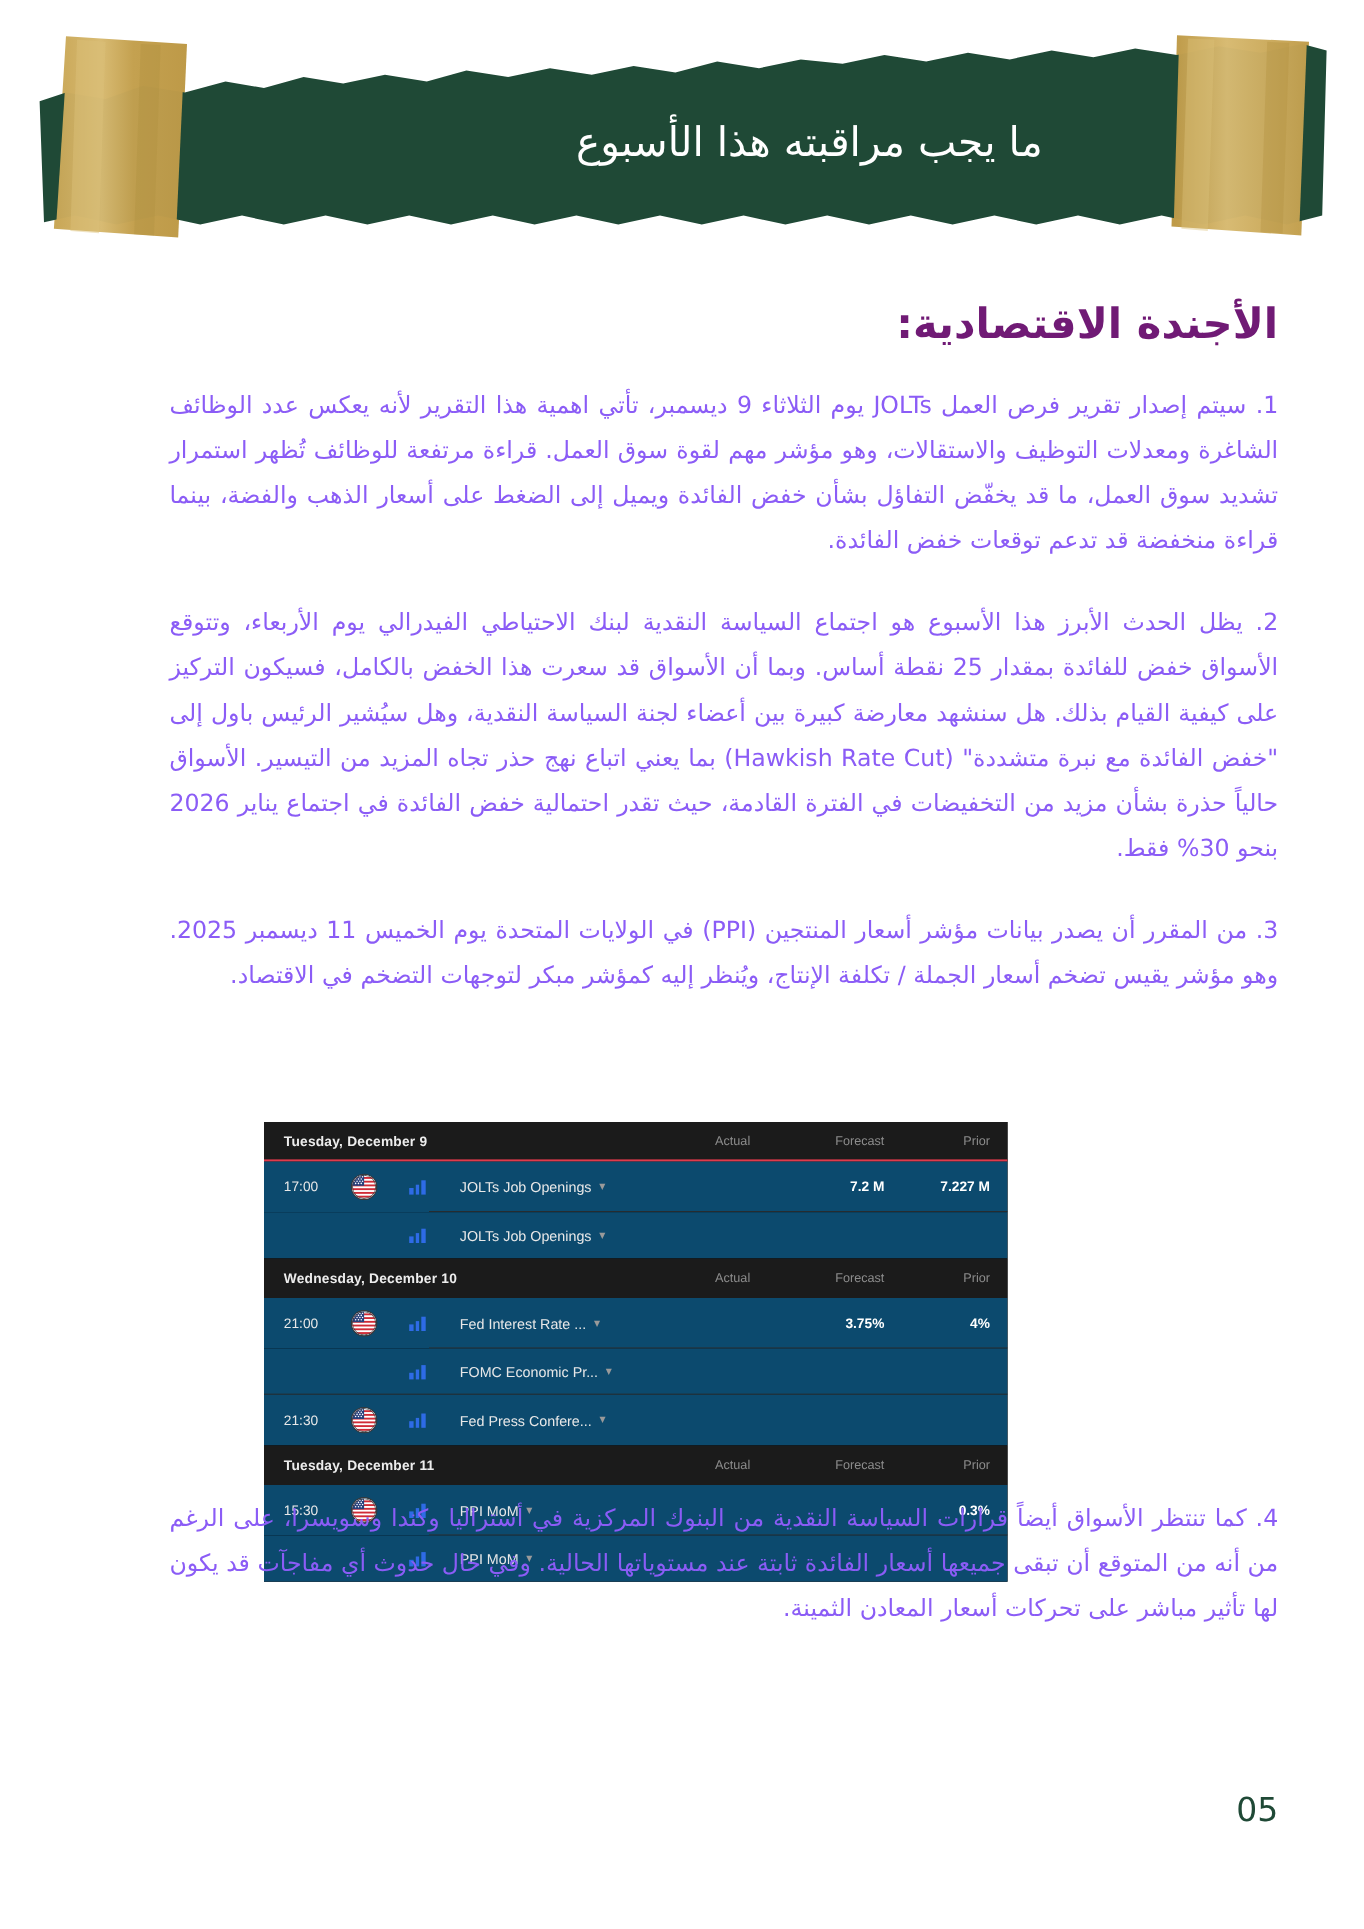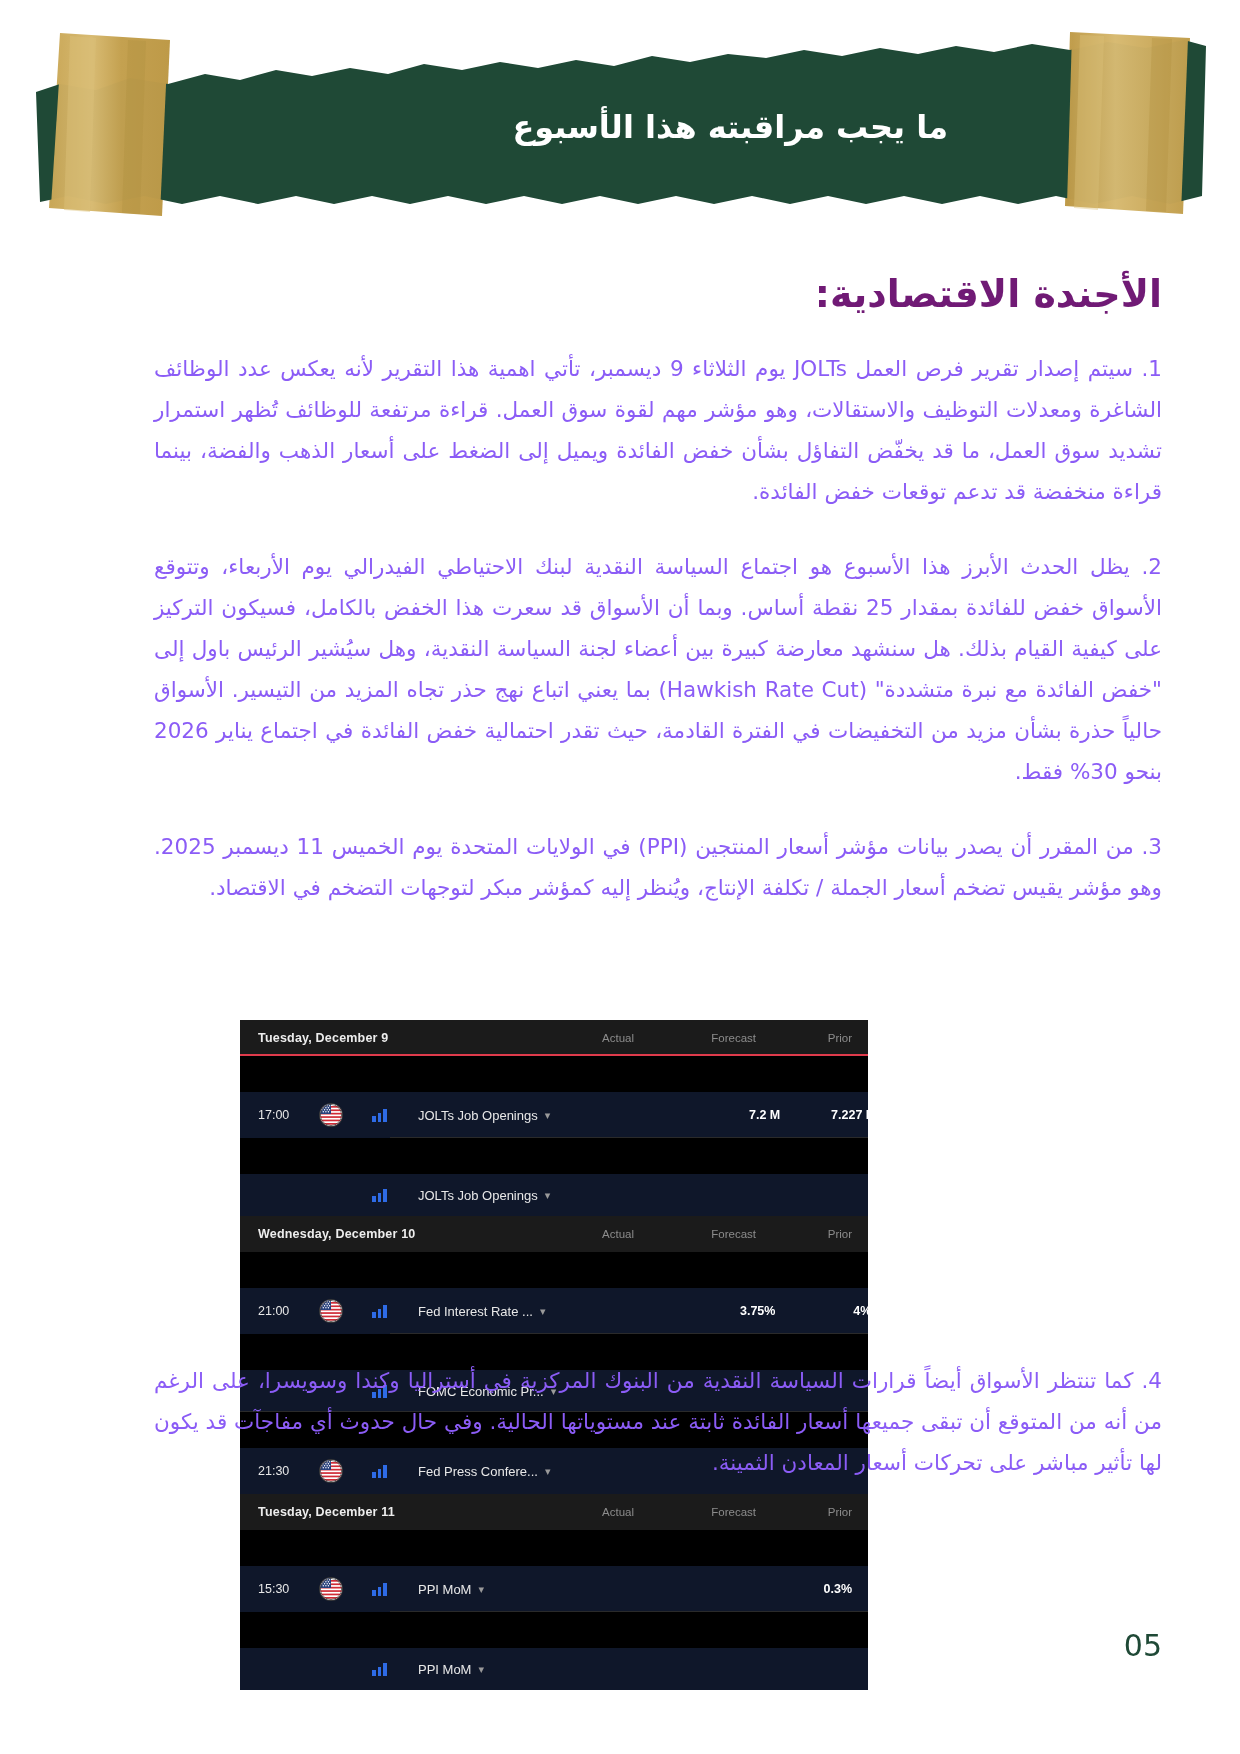--- a/index.html
+++ b/index.html
@@ -7,21 +7,21 @@
     width:1240px;height:1754px;background:#ffffff;
     font-family:"DejaVu Sans","Liberation Sans",sans-serif;
     position:relative;overflow:hidden;
   }
 
   
   .banner-wrap{position:absolute;left:0;top:0;width:1240px;height:245px;}
   .banner-svg{position:absolute;left:0;top:0;}
   .banner-title{
     position:absolute;right:292px;top:108px;
-    color:#ffffff;font-size:32px;font-weight:700;
+    color:#ffffff;font-size:37px;font-weight:400;
     letter-spacing:.5px;white-space:nowrap;
     direction:rtl;text-align:right;
   }
 
   
   .section-heading{
     position:absolute;right:78px;top:272px;
     color:#701a75;font-size:38px;font-weight:700;
     direction:rtl;text-align:right;white-space:nowrap;
   }
@@ -35,21 +35,21 @@
     color:#8b5cf6;font-size:21.5px;line-height:41px;
     text-align:justify;margin:0 0 34px 0;
     direction:rtl;
     text-justify:inter-word;
   }
   .para:last-child{margin-bottom:0;}
 
   
   .calendar{
     position:absolute;left:240px;top:1020px;
-    width:628px;background:#000000;
+    width:676px;background:#000000;
     font-family:"Liberation Sans",sans-serif;
     direction:ltr;text-align:left;
     overflow:hidden;
   }
   .cal-dayhead{
     background:#1B1B1B;height:36px;display:flex;align-items:center;
     padding:0 16px 0 18px;box-sizing:border-box;position:relative;
   }
   .cal-dayhead.accent::after{
     content:"";position:absolute;left:0;right:0;bottom:0;height:2px;background:#E03B4C;
@@ -60,22 +60,22 @@
   .cal-head-spacer{flex:1 1 auto;}
   .cal-col-head{
     color:#8C8C8C;font-size:11.5px;font-weight:400;text-align:right;
     flex:0 0 auto;
   }
   .col-actual{width:108px;}
   .col-forecast{width:122px;}
   .col-prior{width:96px;}
 
   .cal-row{
-    height:46px;display:flex;align-items:center;background:#0f172a;
-    padding:0 16px 0 18px;box-sizing:border-box;position:relative;margin-top:36px;
+    height:46px;display:flex;align-items:center;background:#0c4a6e;
+    padding:0 16px 0 18px;box-sizing:border-box;position:relative;
   }
   .cal-row.sub{height:42px;}
   .cal-row.divline::after{
     content:"";position:absolute;left:150px;right:0;bottom:0;height:1px;background:#2A2A2A;
   }
   .cal-row.divfull::after{
     content:"";position:absolute;left:0;right:0;bottom:0;height:1px;background:#2A2A2A;
   }
   .cal-time{
     width:62px;color:#E8E8E8;font-size:12.5px;font-weight:400;flex:0 0 auto;

